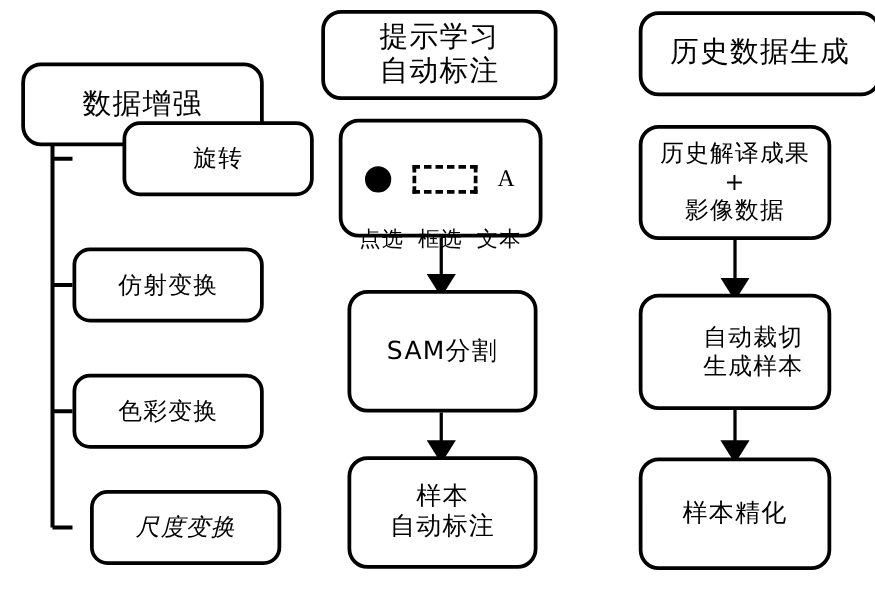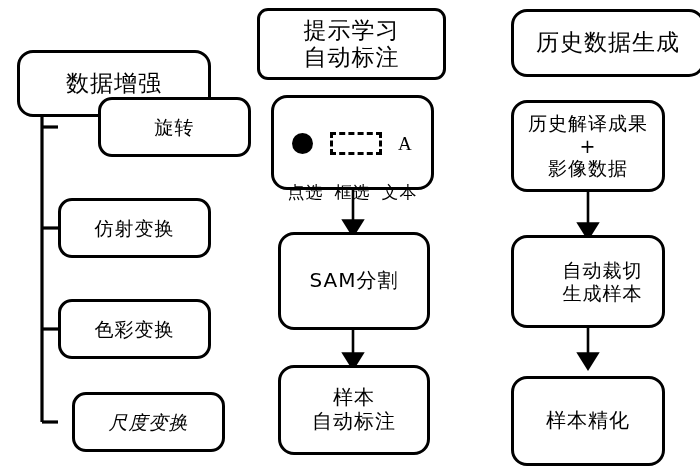--- a/index.html
+++ b/index.html
@@ -52,33 +52,33 @@
   }
 
   
   #hdr-aug      { left: 17px;  top: 9px;   width: 194px; height: 67px; margin-top: 41px; }
   #aug-0        { left: 58px;  top: 97px;  width: 153px; height: 60px; margin-left: 40px; }
   #aug-1        { left: 58px;  top: 198px; width: 153px; height: 60px; }
   #aug-2        { left: 58px;  top: 299px; width: 153px; height: 60px; }
   #aug-3        { left: 72px;  top: 392px; width: 153px; height: 60px; font-style: italic; }
 
   
-  #hdr-prompt   { left: 257px; top: 8px;   width: 189px; height: 72px; border-radius: 11px; }
+  #hdr-prompt   { left: 257px; top: 8px;   width: 189px; height: 72px; }
   #box-manual   { left: 271px; top: 95px;  width: 163px; height: 95px;
                   display: block; padding: 5px 6px 0 6px; }
   #box-sam      { left: 278px; top: 232px; width: 152px; height: 98px; }
   #box-autolab  { left: 278px; top: 365px; width: 152px; height: 90px; font-family: Liberation Serif, serif; }
 
   
   #hdr-hist     { left: 497px; top: 9px;   width: 194px; height: 68px; margin-left: 14px; }
   #box-hist-src { left: 511px; top: 100px; width: 154px; height: 92px;
                   font-size: 19px; }
   #box-crop     { left: 511px; top: 235px; width: 154px; height: 93px;
                   font-size: 19px; padding-left: 29px; }
-  #box-refine   { left: 511px; top: 376px; width: 154px; height: 90px;
+  #box-refine   { left: 511px; top: 366px; width: 154px; height: 90px;
                   font-size: 20px; }
 
   
   .manual-title {
     font-size: 18px;
     text-align: center;
     line-height: 1.1;
     margin: 0 0 2px 0;
   }
   .manual-row {

